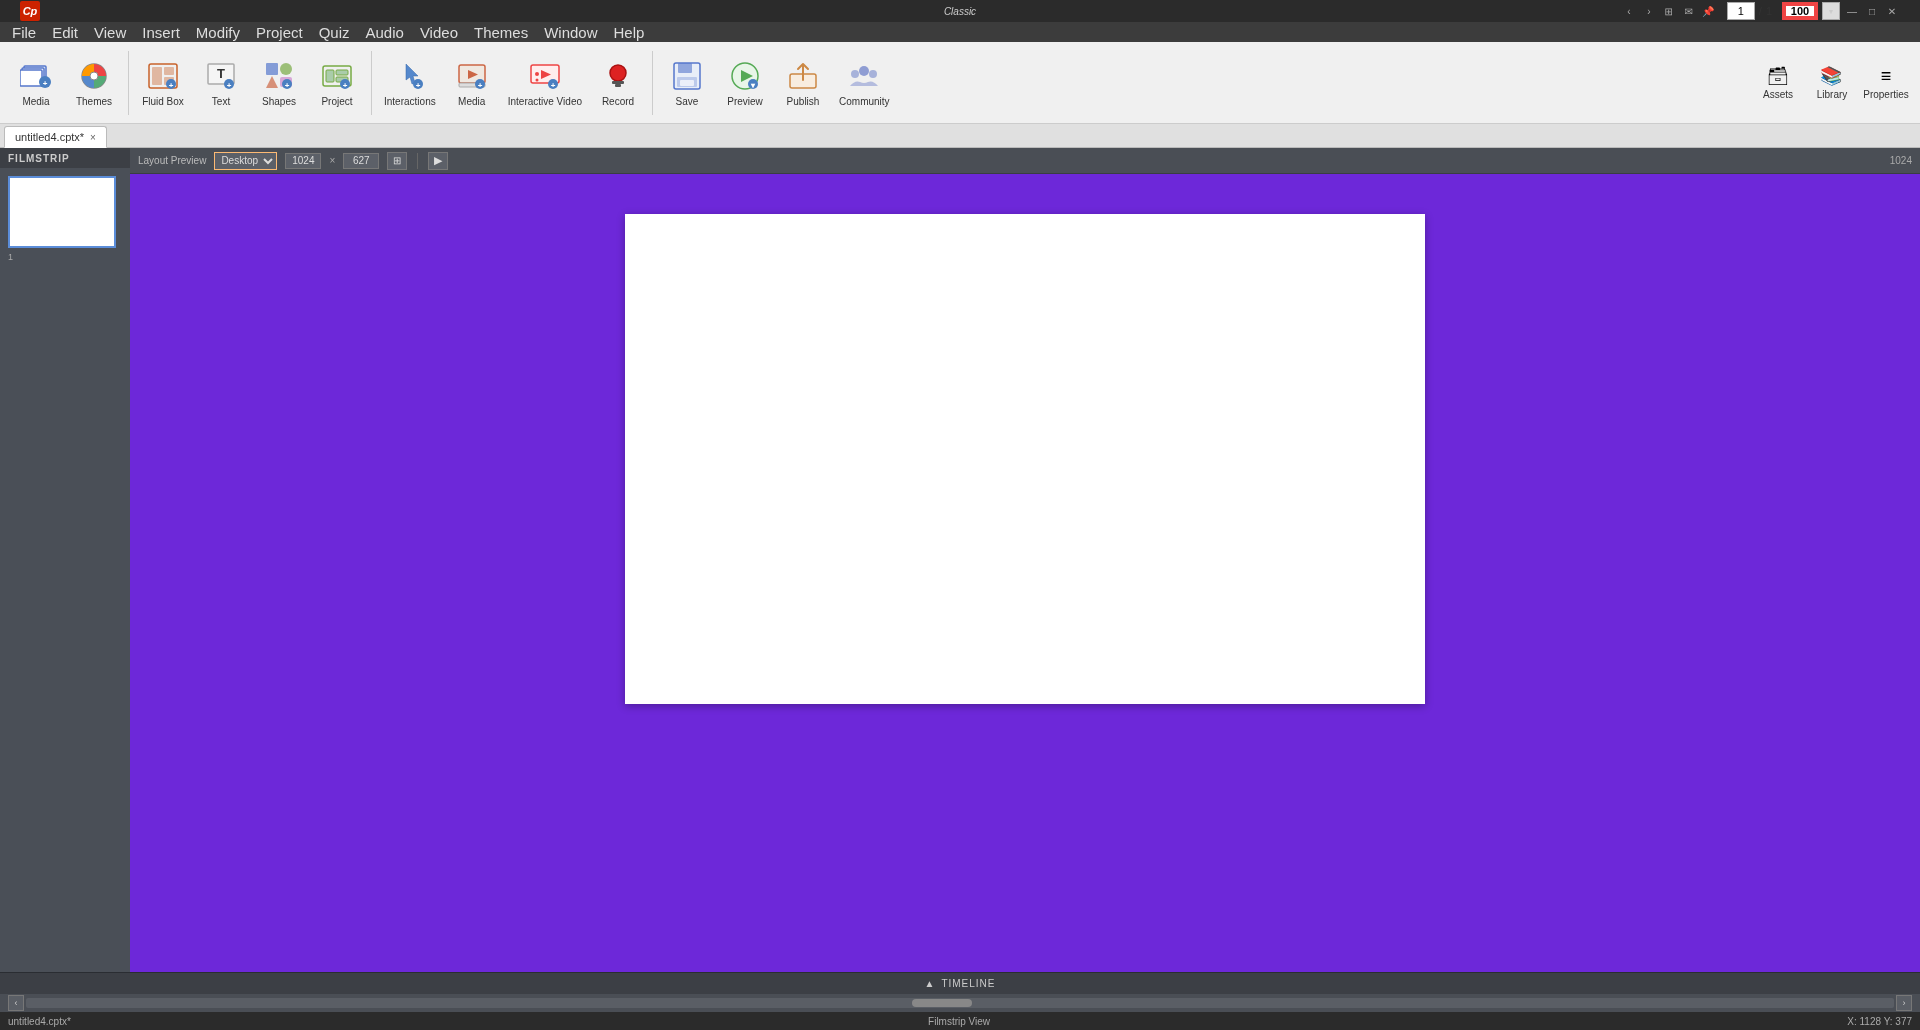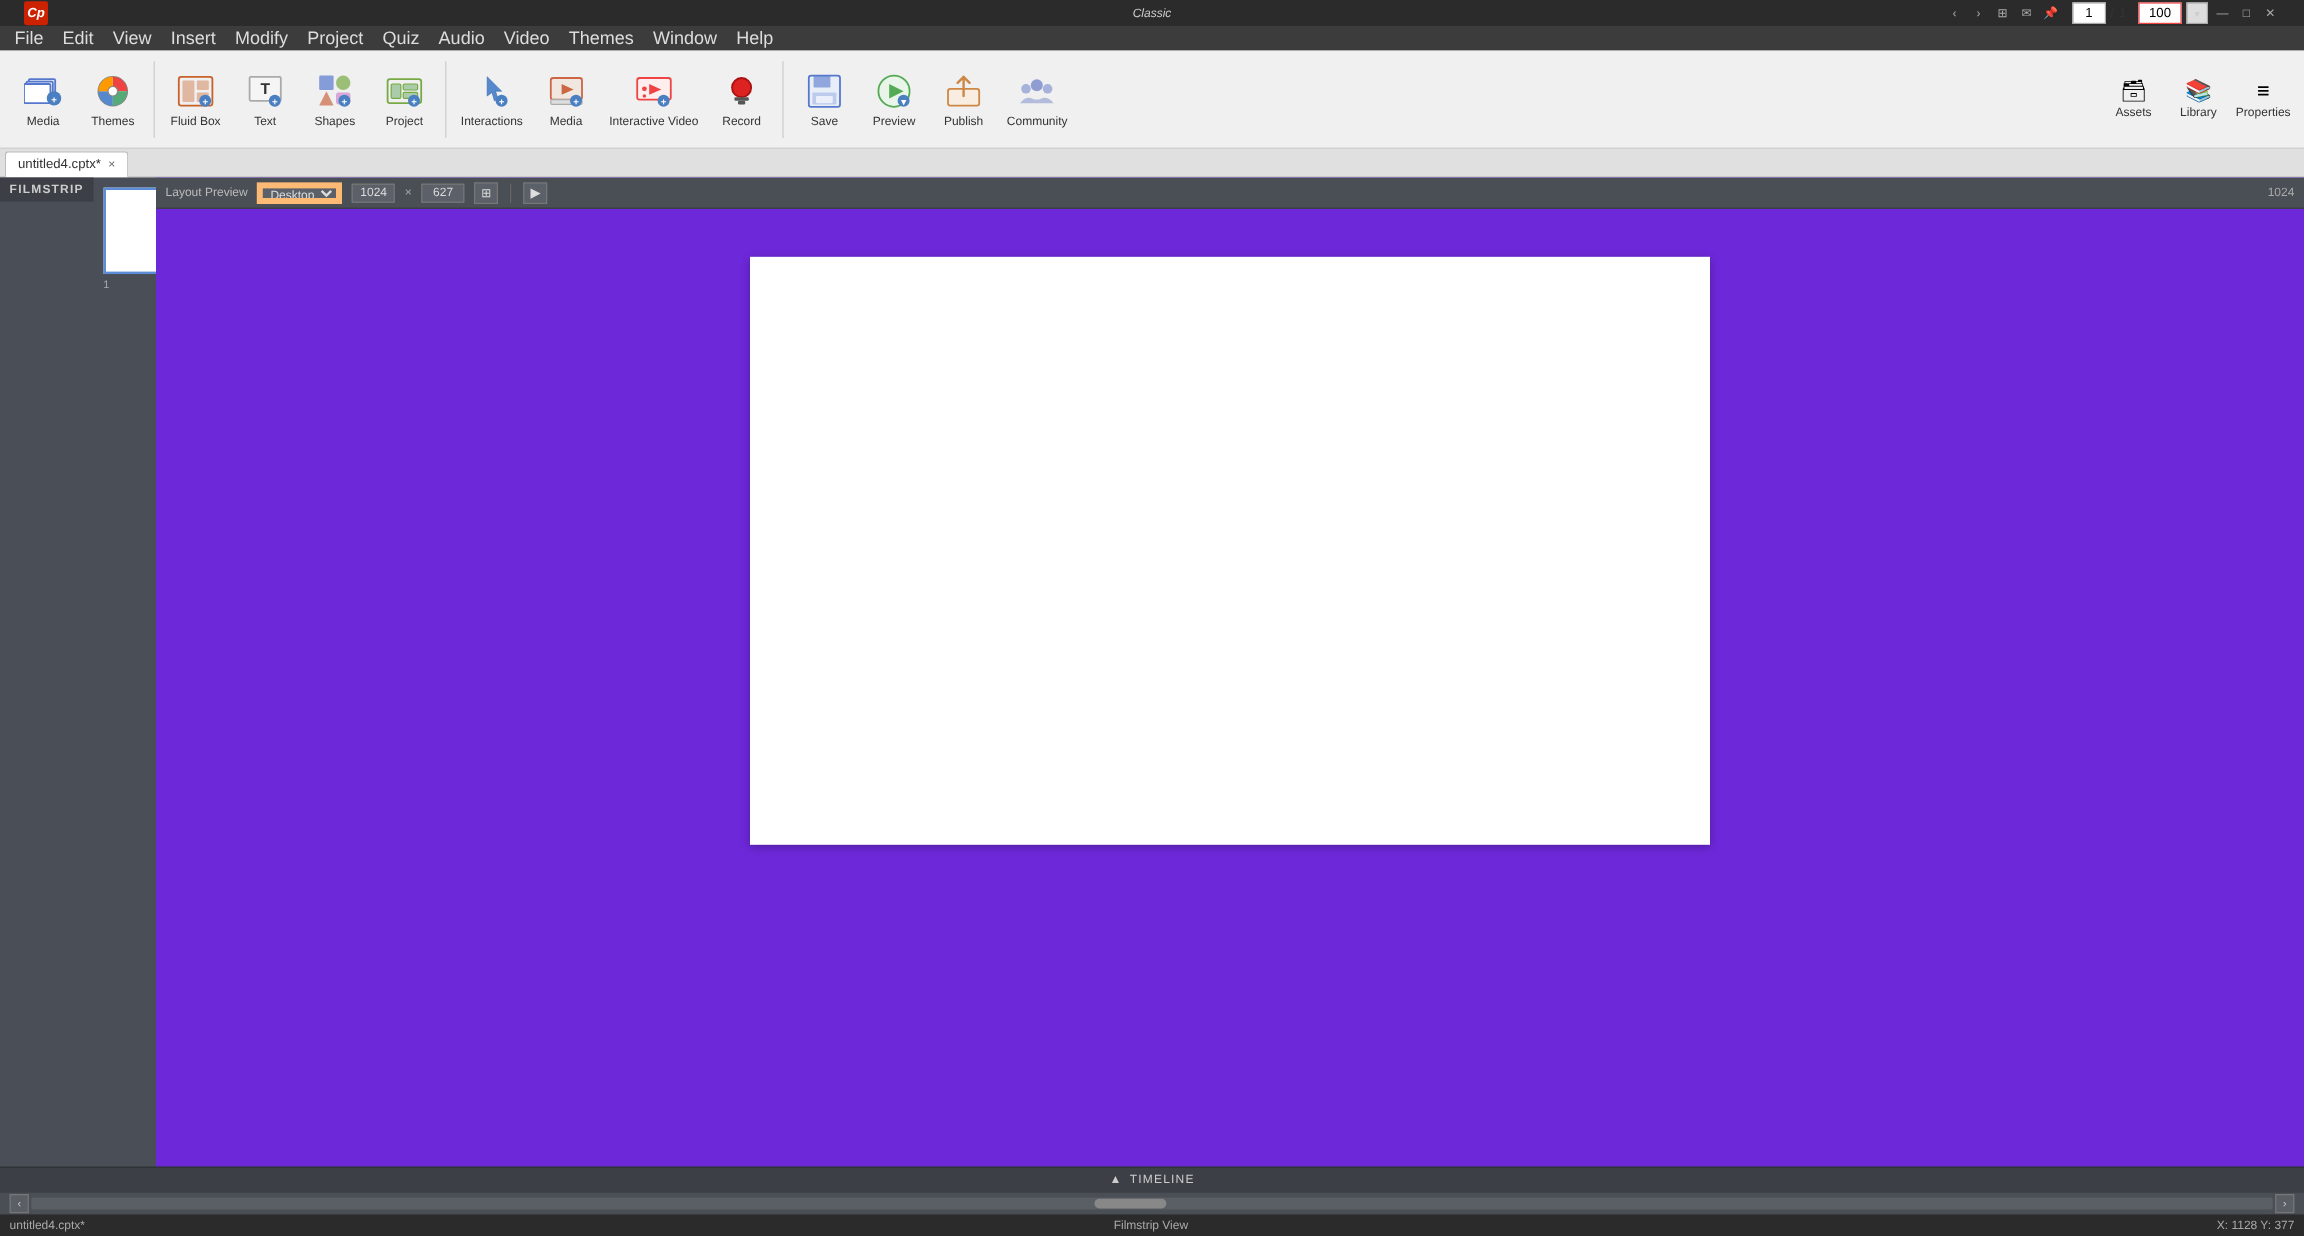--- a/index.html
+++ b/index.html
@@ -114,24 +114,25 @@
       width: 28px;
       height: 18px;
       border: 1px solid #aaa;
       text-align: center;
       font-size: 11px;
       background: white;
     }
     .zoom-input {
       width: 36px;
       height: 18px;
-      border: 1px solid #ef4444;
+      border: 4px solid #ef4444;
       text-align: center;
       font-size: 11px;
       background: white;
+      font-weight: bold;
     }
     .zoom-dropdown {
       width: 18px;
       height: 18px;
       background: #ddd;
       border: 1px solid #aaa;
       display: flex; align-items: center; justify-content: center;
       cursor: pointer;
       font-size: 8px;
     }
@@ -167,20 +168,21 @@
       display: flex;
       height: calc(100vh - 22px - 20px - 82px - 24px - 22px - 18px);
     }
 
     
     #filmstrip {
       width: 130px;
       min-width: 130px;
       background: #4a4f57;
       display: flex;
+      flex-direction: column;
     }
     #filmstrip-header {
       height: 20px;
       background: #3c3f45;
       display: flex;
       align-items: center;
       padding: 0 8px;
       color: #ccc;
       font-size: 10px;
       font-weight: bold;
@@ -225,21 +227,21 @@
       gap: 8px;
       font-size: 11px;
       color: #ccc;
       border-bottom: 1px solid #3a3d42;
     }
     .canvas-toolbar-label { color: #bbb; font-size: 10px; }
     .layout-select {
       height: 18px;
       font-size: 10px;
       background: #5c6068;
-      border: 5px solid #fdba74;
+      border: 1px solid #fdba74;
       color: #ddd;
       padding: 0 2px;
     }
     .canvas-dim-input {
       width: 36px;
       height: 16px;
       background: #5c6068;
       border: 1px solid #777;
       color: #ddd;
       font-size: 10px;

